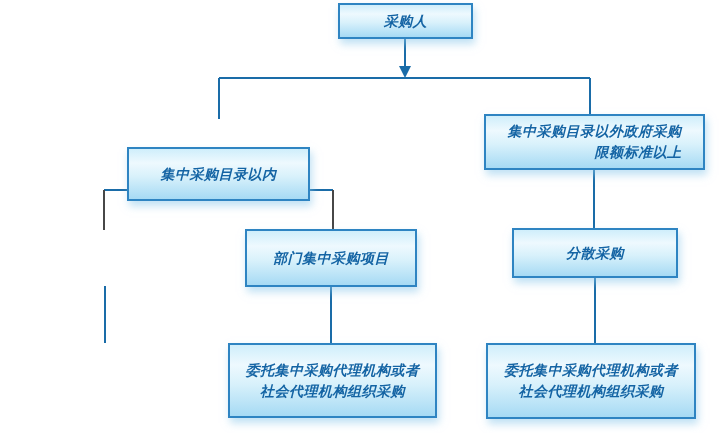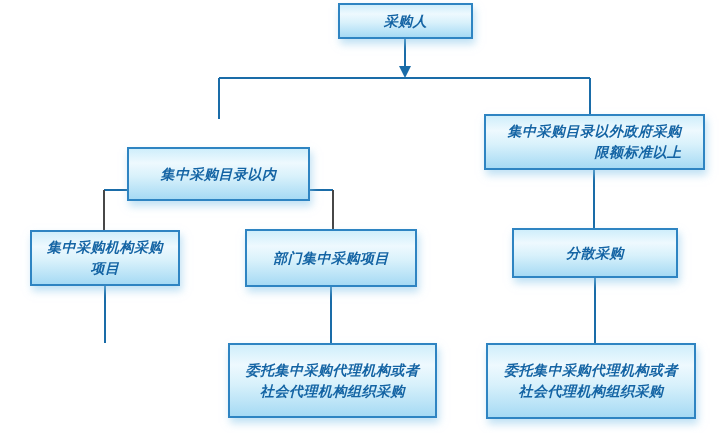--- a/index.html
+++ b/index.html
@@ -76,22 +76,20 @@
     <line x1="595" y1="278" x2="595" y2="343" stroke="#1a6ca8" stroke-width="2"></line>
   </svg>
 
   <div class="node n1">采购人</div>
 
   <div class="node n2">集中采购目录以内</div>
 
   <div class="node n3">集中采购目录以外政府采购
 限额标准以上</div>
 
-  <div class="node n4">集中采购机构采购
-项目</div>
 
   <div class="node n5">部门集中采购项目</div>
 
   <div class="node n6">分散采购</div>
 
 
   <div class="node n8">委托集中采购代理机构或者
 社会代理机构组织采购</div>
 
   <div class="node n9">委托集中采购代理机构或者

